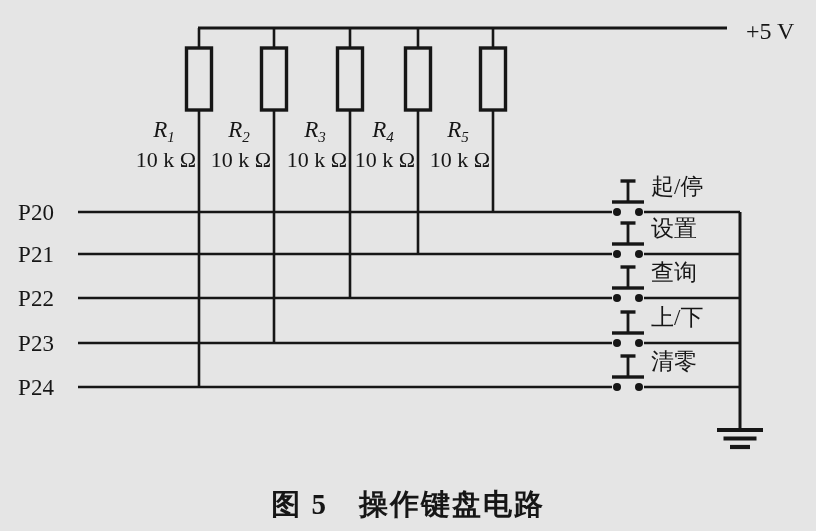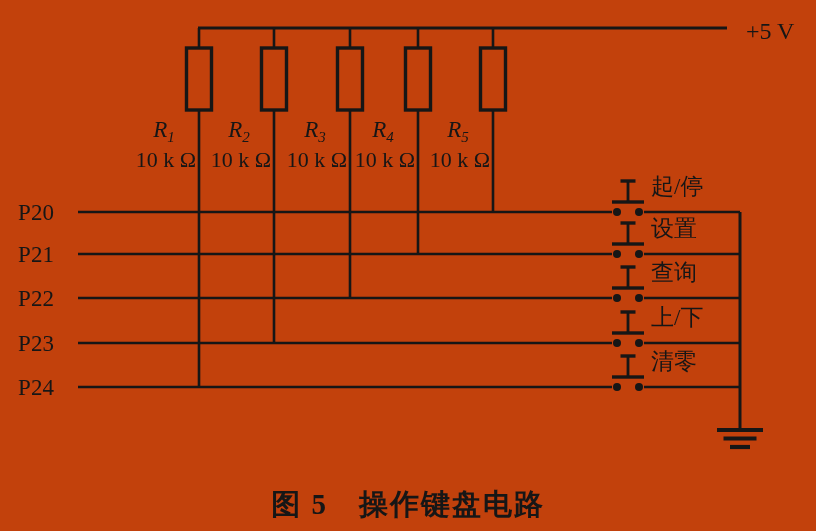--- a/index.html
+++ b/index.html
@@ -1,20 +1,20 @@
 <!DOCTYPE html>
 <html><head>
 <meta charset="utf-8">
 <style>
   html,body{margin:0;padding:0;}
   body{background:#ffffff;}
   .page{
     position:relative;
     width:816px;height:531px;
-    background:#c2410c;
+    background:#e5e5e5;
     overflow:hidden;
   }
   svg{display:block;}
   text{
     font-family:"Liberation Serif","DejaVu Serif",serif;
     fill:#161616;
   }
   .power-label{font-size:24px;}
   .figure-caption{font-size:29px;font-weight:bold;letter-spacing:2px;}
   .port-label{font-size:23px;}

